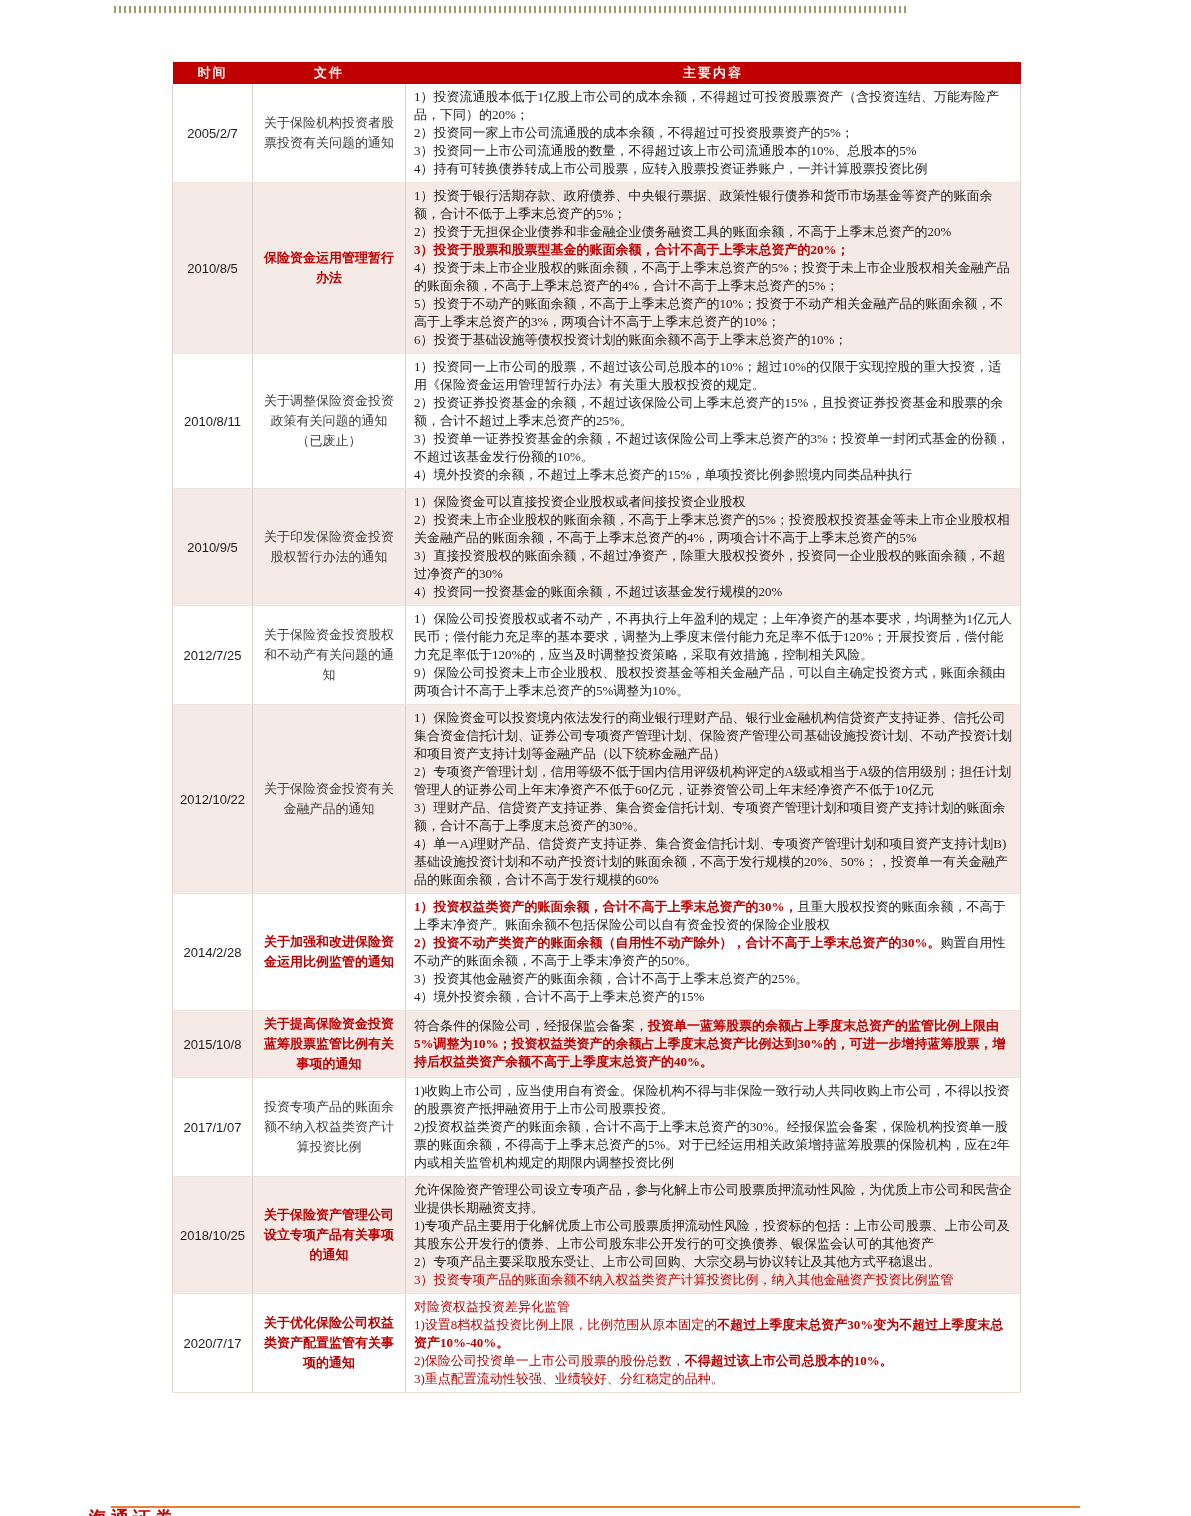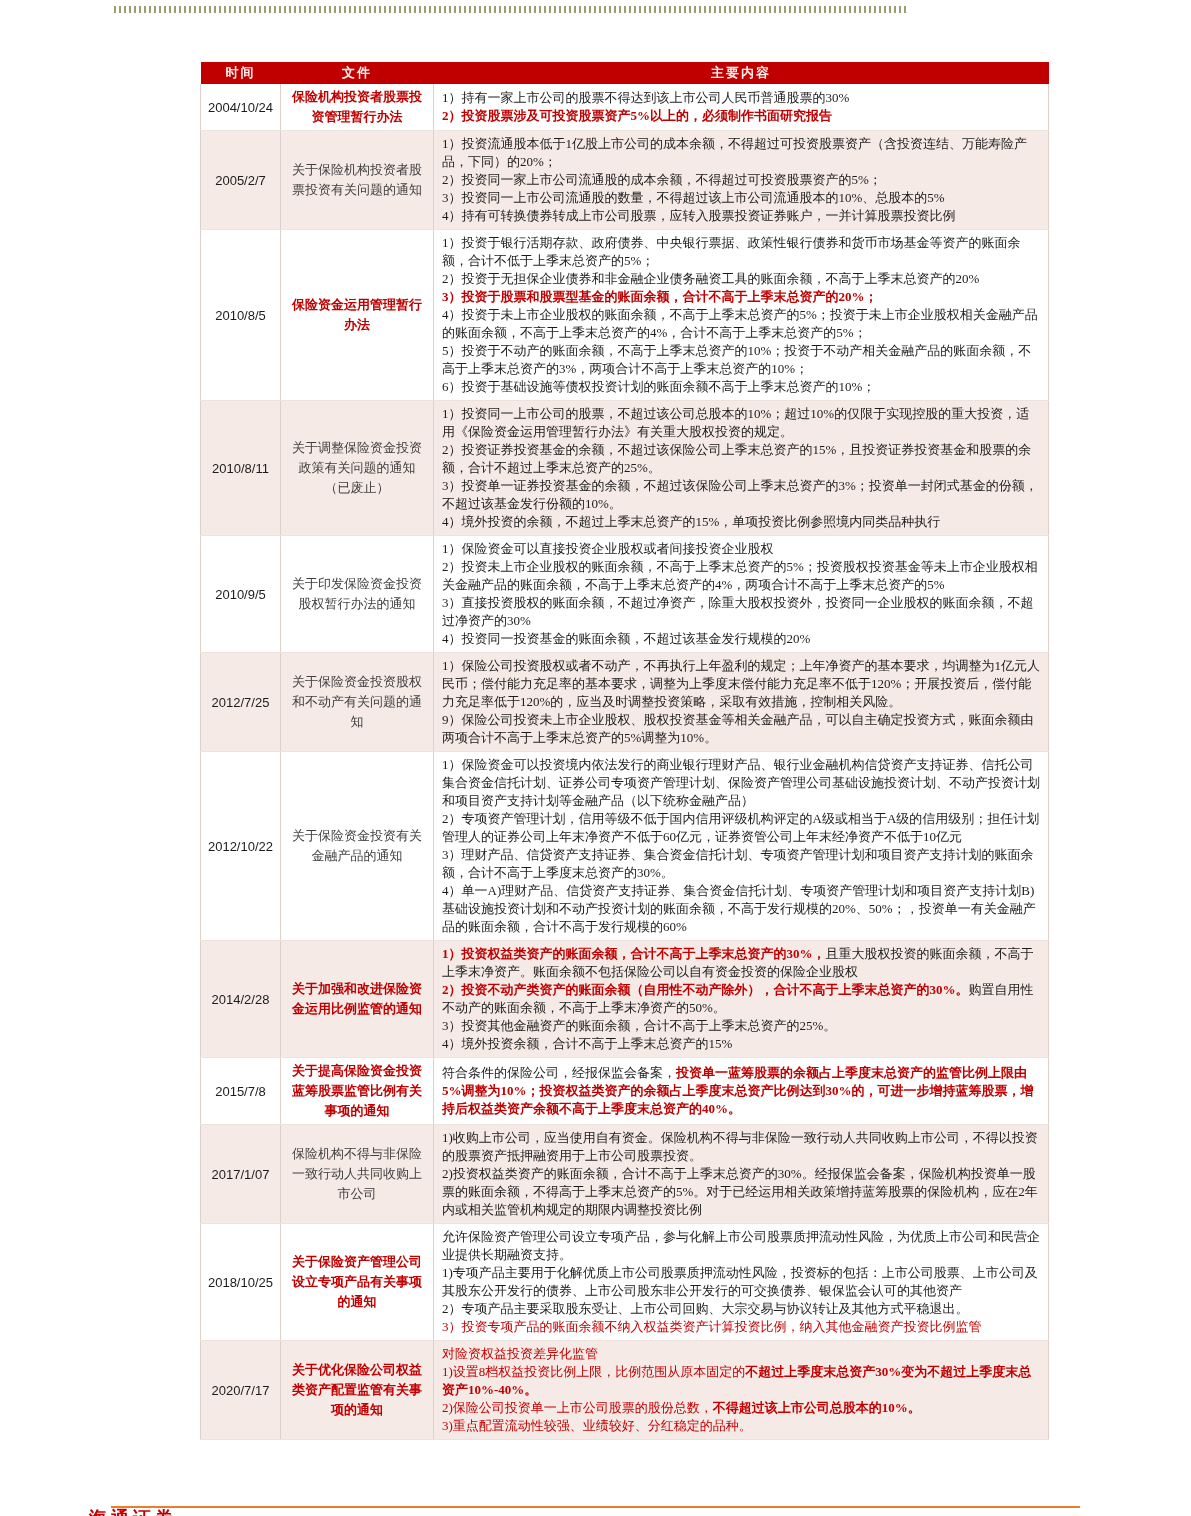--- a/index.html
+++ b/index.html
@@ -13,21 +13,21 @@
 
   
   .top-ruler {
     position: absolute; left: 114px; top: 6px;
     width: 794px; height: 7px;
     background: repeating-linear-gradient(90deg, #8b8b5a 0 2px, transparent 2px 5px);
     opacity: .85;
   }
 
   
-  .tbl-wrap { position: absolute; left: 172px; top: 62px; width: 848px; margin-left: 28px; }
+  .tbl-wrap { position: absolute; left: 172px; top: 62px; width: 848px; }
   table.policy {
     border-collapse: collapse; table-layout: fixed;
     width: 848px;
     font-size: 13px;
   }
   col.c1 { width: 80px; }
   col.c2 { width: 153px; }
   col.c3 { width: 615px; }
 
   thead th {
@@ -108,28 +108,20 @@
         </colgroup>
       <thead>
         <tr>
           <th>时间</th>
           <th>文件</th>
           <th>主要内容</th>
         </tr>
       </thead>
       <tbody id="tbody">
           <tr>
-            <td class="c-date">2004/10/24</td>
-            <td class="c-doc doc-red">保险机构投资者股票投资管理暂行办法</td>
-            <td class="c-content">
-              <p class="ci"><span class="seg-n">1）持有一家上市公司的股票不得达到该上市公司人民币普通股票的30%</span></p>
-              <p class="ci"><span class="seg-rb">2）投资股票涉及可投资股票资产5%以上的，必须制作书面研究报告</span></p>
-            </td>
-          </tr>
-          <tr>
             <td class="c-date">2005/2/7</td>
             <td class="c-doc doc-black">关于保险机构投资者股票投资有关问题的通知</td>
             <td class="c-content">
               <p class="ci"><span class="seg-n">1）投资流通股本低于1亿股上市公司的成本余额，不得超过可投资股票资产（含投资连结、万能寿险产品，下同）的20%；</span></p>
               <p class="ci"><span class="seg-n">2）投资同一家上市公司流通股的成本余额，不得超过可投资股票资产的5%；</span></p>
               <p class="ci"><span class="seg-n">3）投资同一上市公司流通股的数量，不得超过该上市公司流通股本的10%、总股本的5%</span></p>
               <p class="ci"><span class="seg-n">4）持有可转换债券转成上市公司股票，应转入股票投资证券账户，一并计算股票投资比例</span></p>
             </td>
           </tr>
           <tr>
@@ -186,29 +178,29 @@
             <td class="c-date">2014/2/28</td>
             <td class="c-doc doc-red">关于加强和改进保险资金运用比例监管的通知</td>
             <td class="c-content">
               <p class="ci"><span class="seg-rb">1）投资权益类资产的账面余额，合计不高于上季末总资产的30%，</span><span class="seg-n">且重大股权投资的账面余额，不高于上季末净资产。账面余额不包括保险公司以自有资金投资的保险企业股权</span></p>
               <p class="ci"><span class="seg-rb">2）投资不动产类资产的账面余额（自用性不动产除外），合计不高于上季末总资产的30%。</span><span class="seg-n">购置自用性不动产的账面余额，不高于上季末净资产的50%。</span></p>
               <p class="ci"><span class="seg-n">3）投资其他金融资产的账面余额，合计不高于上季末总资产的25%。</span></p>
               <p class="ci"><span class="seg-n">4）境外投资余额，合计不高于上季末总资产的15%</span></p>
             </td>
           </tr>
           <tr>
-            <td class="c-date">2015/7/8</td>
+            <td class="c-date">2015/10/8</td>
             <td class="c-doc doc-red">关于提高保险资金投资蓝筹股票监管比例有关事项的通知</td>
             <td class="c-content">
               <p class="ci"><span class="seg-n">符合条件的保险公司，经报保监会备案，</span><span class="seg-rb">投资单一蓝筹股票的余额占上季度末总资产的监管比例上限由5%调整为10%；投资权益类资产的余额占上季度末总资产比例达到30%的，可进一步增持蓝筹股票，增持后权益类资产余额不高于上季度末总资产的40%。</span></p>
             </td>
           </tr>
           <tr>
             <td class="c-date">2017/1/07</td>
-            <td class="c-doc doc-black">保险机构不得与非保险一致行动人共同收购上市公司</td>
+            <td class="c-doc doc-black">投资专项产品的账面余额不纳入权益类资产计算投资比例</td>
             <td class="c-content">
               <p class="ci"><span class="seg-n">1)收购上市公司，应当使用自有资金。保险机构不得与非保险一致行动人共同收购上市公司，不得以投资的股票资产抵押融资用于上市公司股票投资。</span></p>
               <p class="ci"><span class="seg-b">2)投资权益类资产的账面余额，合计不高于上季末总资产的30%。</span><span class="seg-n">经报保监会备案，</span><span class="seg-b">保险机构投资单一股票的账面余额，不得高于上季末总资产的5%。</span><span class="seg-n">对于已经运用相关政策增持蓝筹股票的保险机构，应在2年内或相关监管机构规定的期限内调整投资比例</span></p>
             </td>
           </tr>
           <tr>
             <td class="c-date">2018/10/25</td>
             <td class="c-doc doc-red">关于保险资产管理公司设立专项产品有关事项的通知</td>
             <td class="c-content">
               <p class="ci"><span class="seg-n">允许保险资产管理公司设立专项产品，参与化解上市公司股票质押流动性风险，为优质上市公司和民营企业提供长期融资支持。</span></p>

